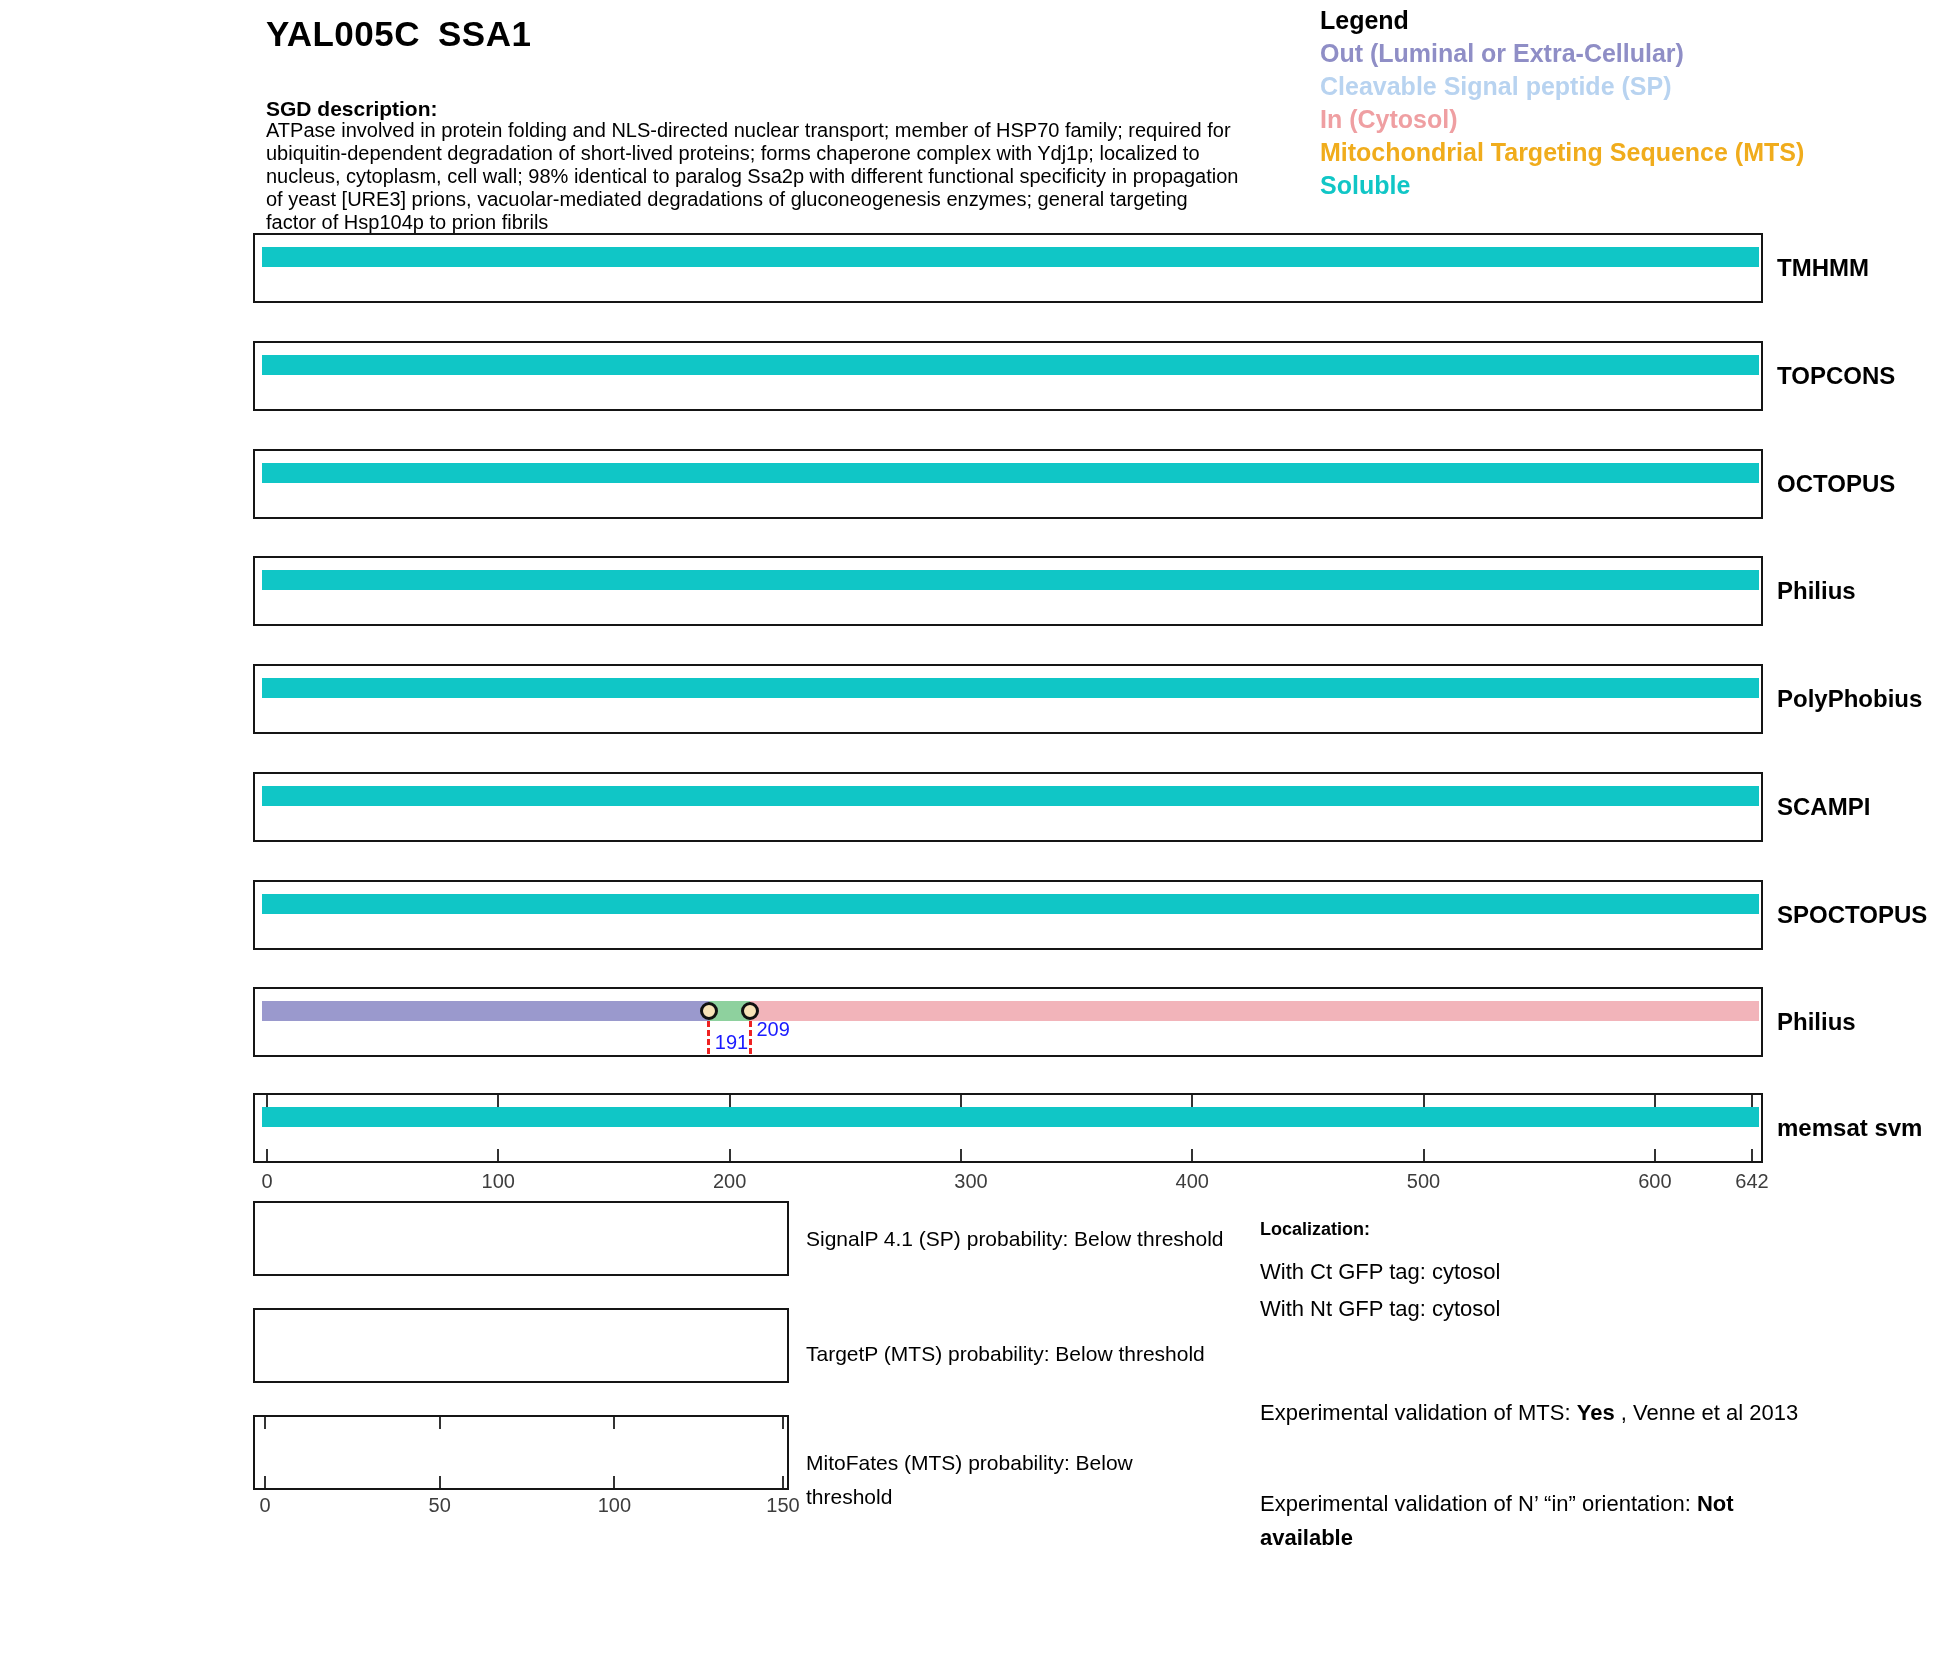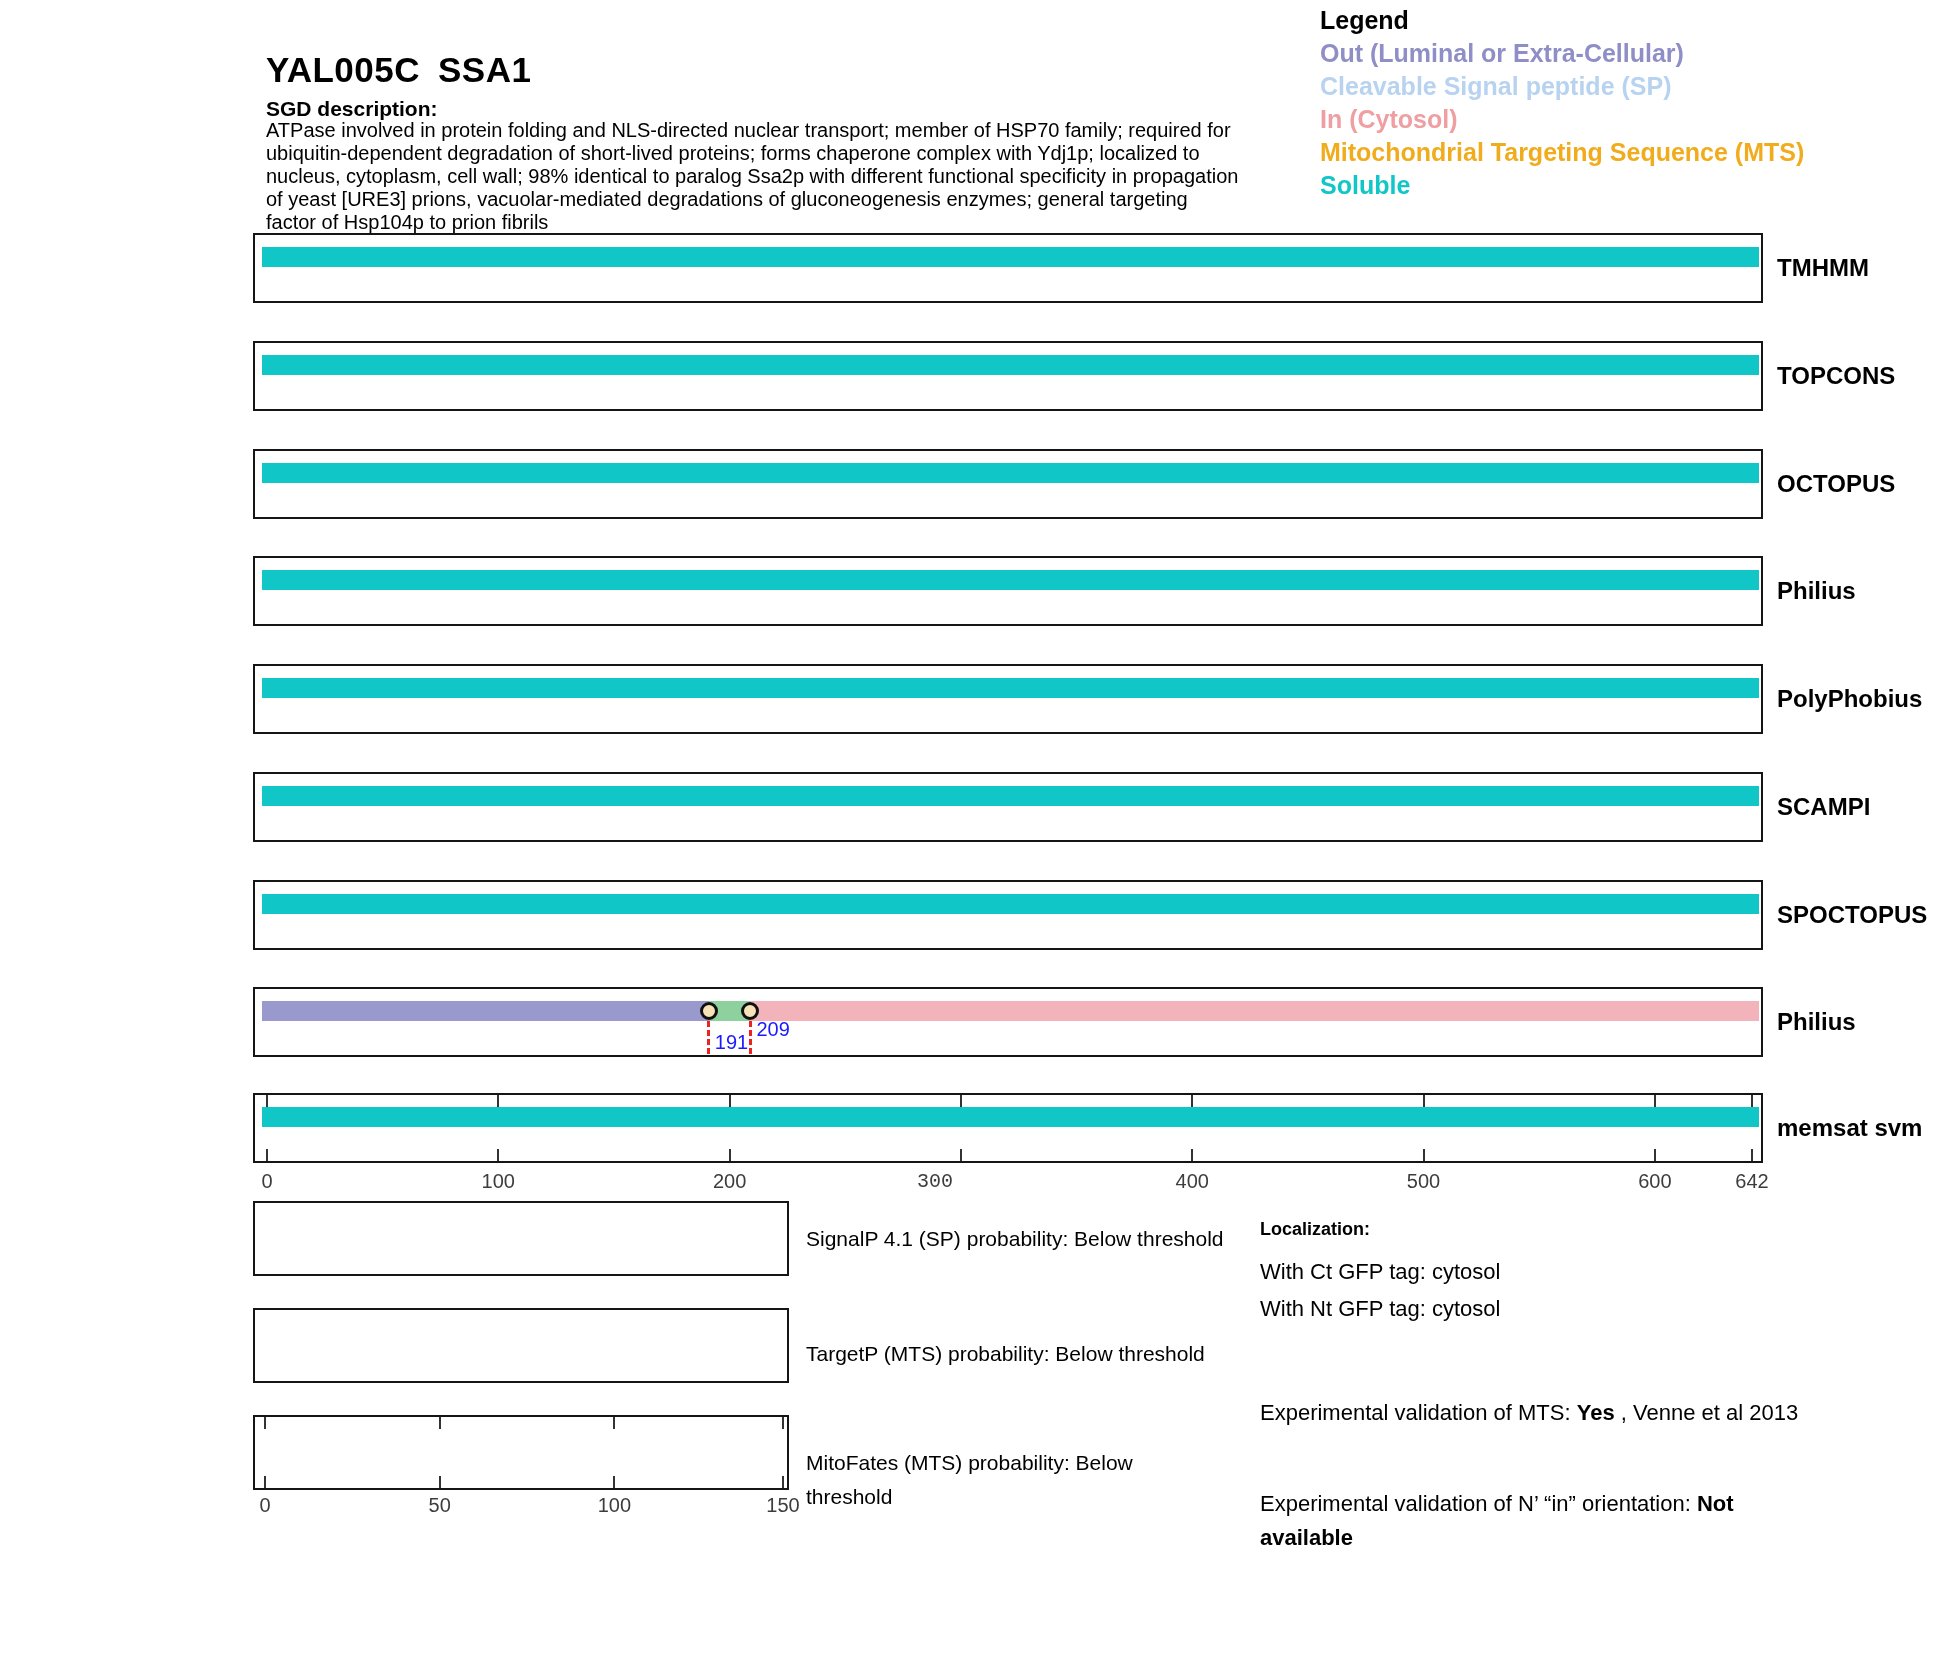--- a/index.html
+++ b/index.html
@@ -1,19 +1,19 @@
 <!DOCTYPE html>
 <html><head>
 <meta charset="utf-8">
 <style>
   html,body{margin:0;padding:0;background:#ffffff;}
   #canvas{position:relative;width:1950px;height:1678px;background:#ffffff;overflow:hidden;
           font-family:"Liberation Sans","DejaVu Sans",sans-serif;color:#000;}
   .abs{position:absolute;}
-  .title{top:14px;left:266px;font-size:35px;font-weight:bold;letter-spacing:.5px;margin-top:36px;}
+  .title{top:14px;left:266px;font-size:35px;font-weight:bold;letter-spacing:.5px;}
   .title .gap{display:inline-block;width:18px;}
   .sgd-head{top:97px;left:266px;font-size:21px;font-weight:bold;}
   .sgd-desc{top:119px;left:266px;width:1120px;font-size:20px;line-height:23px;white-space:pre-line;}
   .legend{top:4px;left:1320px;width:600px;}
   .legend-title{font-size:25px;font-weight:bold;height:33px;line-height:33px;}
   .legend-item{font-size:25px;font-weight:bold;height:33px;line-height:33px;}
   .track-box{box-sizing:border-box;width:1510px;height:70px;border:2px solid #151515;left:253px;background:#fff;}
   .plot-box{box-sizing:border-box;width:536px;height:75px;border:2px solid #151515;left:253px;background:#fff;}
   .bar-seg{height:20px;}
   .track-label{left:1777px;height:70px;line-height:70px;font-size:24px;font-weight:bold;white-space:nowrap;}
@@ -107,21 +107,21 @@
       <div class="abs tick" style="left: 1653.86px; top: 1095px; height: 12px;"></div>
       <div class="abs tick" style="left: 1653.86px; top: 1149px; height: 12px;"></div>
       <div class="abs tick" style="left: 1751.01px; top: 1095px; height: 12px;"></div>
       <div class="abs tick" style="left: 1751.01px; top: 1149px; height: 12px;"></div>
       <div class="abs track-label" style="top: 1093px;">memsat svm</div>
     </div>
   <div id="axis">
       <div class="abs axis-label" style="left: 232px; top: 1170px;">0</div>
       <div class="abs axis-label" style="left: 463.31px; top: 1170px;">100</div>
       <div class="abs axis-label" style="left: 694.62px; top: 1170px;">200</div>
-      <div class="abs axis-label" style="left: 900px; top: 1170px; font-family: Liberation Mono, monospace;">300</div>
+      <div class="abs axis-label" style="left: 936px; top: 1170px;">300</div>
       <div class="abs axis-label" style="left: 1157.24px; top: 1170px;">400</div>
       <div class="abs axis-label" style="left: 1388.55px; top: 1170px;">500</div>
       <div class="abs axis-label" style="left: 1619.86px; top: 1170px;">600</div>
       <div class="abs axis-label" style="left: 1717.01px; top: 1170px;">642</div>
     </div>
   <div id="plots">
       <div class="abs plot-box" style="top: 1201px;"></div>
       <div class="abs caption" style="top: 1222px; width: 460px;">SignalP 4.1 (SP) probability: Below threshold</div>
       <div class="abs plot-box" style="top: 1308px;"></div>
       <div class="abs caption" style="top: 1337px; width: 460px;">TargetP (MTS) probability: Below threshold</div>

